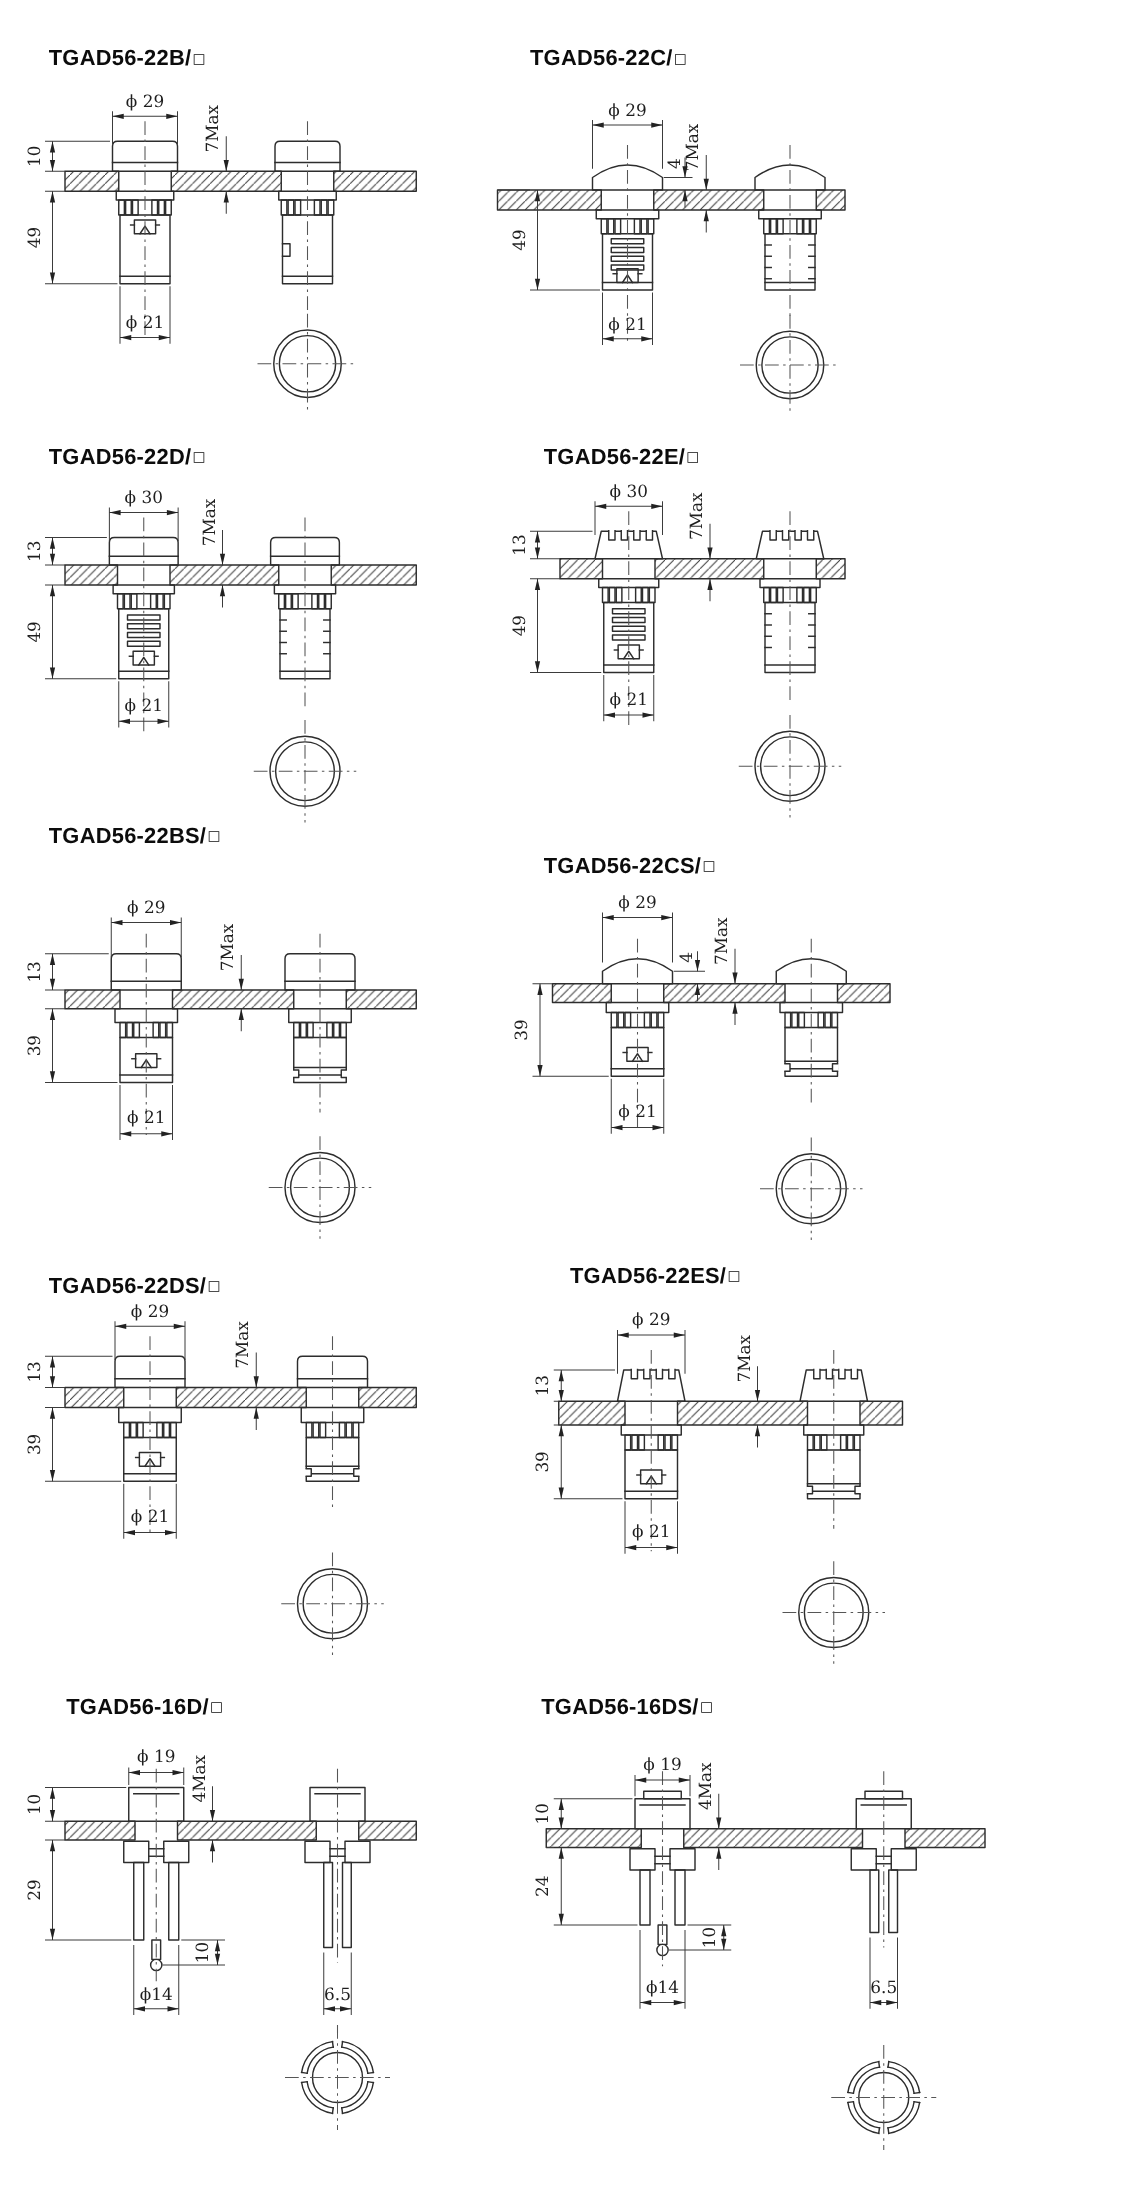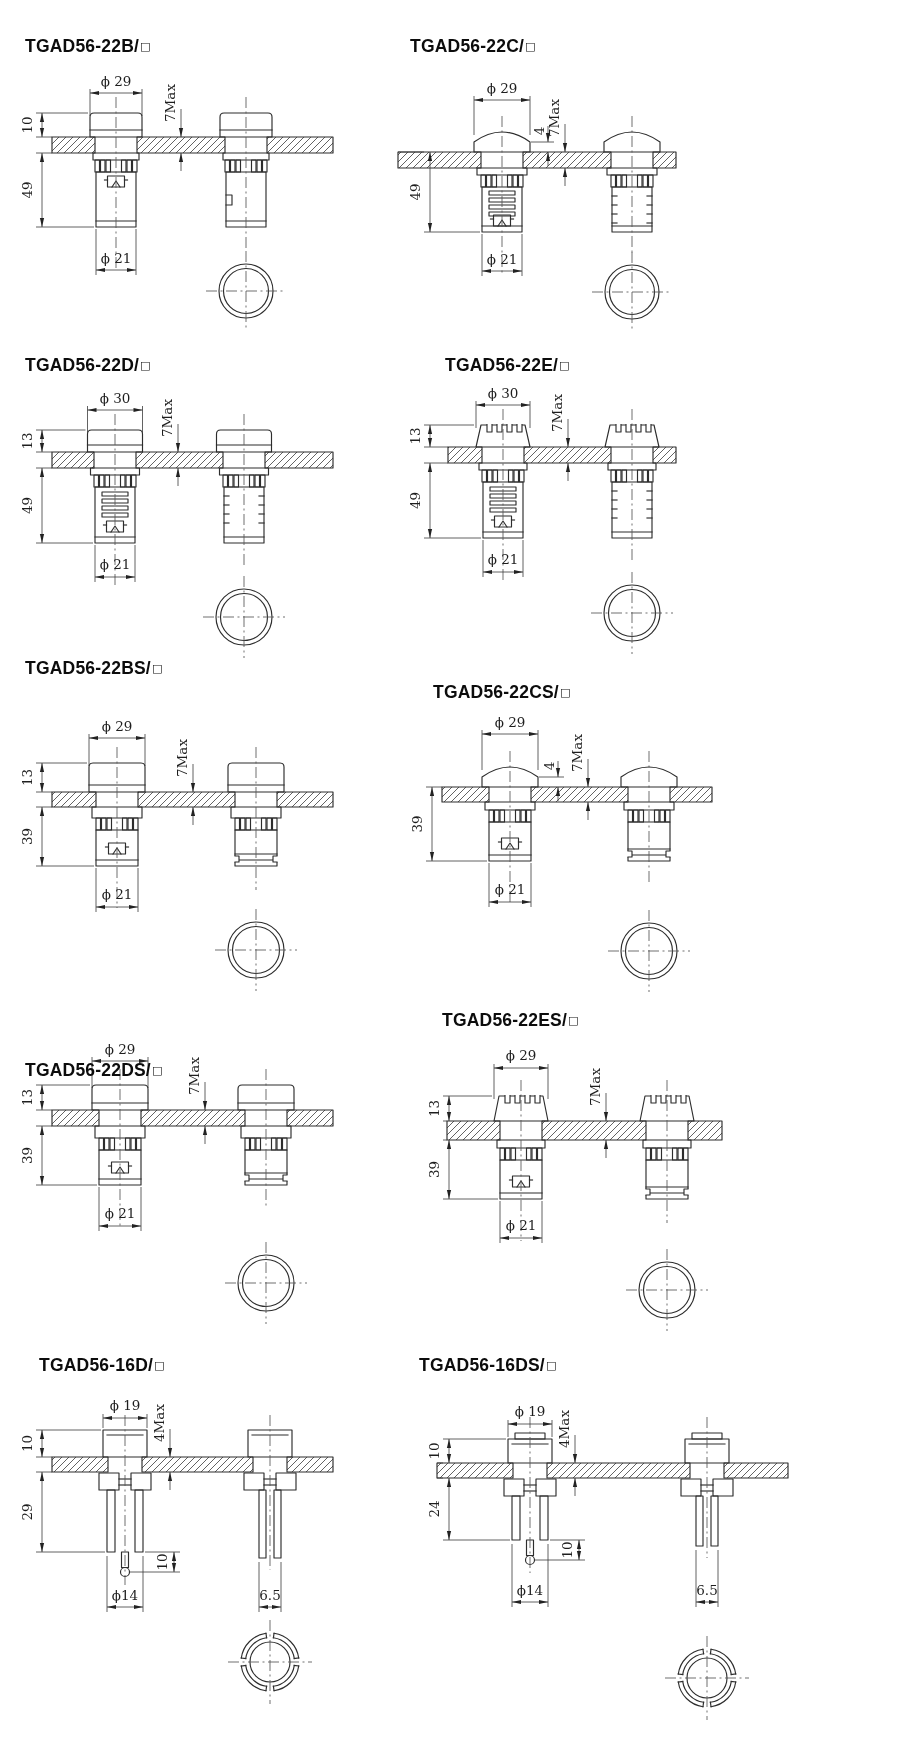--- a/index.html
+++ b/index.html
@@ -6,21 +6,21 @@
   #app{position:relative;width:900px;height:1763px;background:#fff;overflow:hidden;
        font-family:"Liberation Sans",sans-serif;}
   #dw{position:absolute;left:0;top:0;}
   .ln{stroke:#2d2d2d;stroke-width:1.15;stroke-linejoin:round;stroke-linecap:square;}
   .tn{stroke:#3b3b3b;stroke-width:.8;stroke-linecap:butt;}
   .cl{stroke:#565656;stroke-width:.85;stroke-dasharray:11 3.5 2 3.5;}
   .ar{fill:#222;stroke:none;}
   .er{fill:#fff;stroke:none;}
   .dimtxt{font-family:"DejaVu Serif",serif;font-size:13.5px;fill:#1e1e1e;}
   .ptitle{position:absolute;font-weight:700;font-size:17.5px;color:#0c0c0c;
-          letter-spacing:.2px;white-space:nowrap;}
+          letter-spacing:.2px;white-space:nowrap;margin-left:14px;}
   .ptitle .sq{font-family:"DejaVu Sans",sans-serif;font-size:11px;font-weight:600;
               vertical-align:2px;margin-left:1px;}
 </style>
 </head>
 <body>
 
 <div id="app">
   <svg id="dw" width="900" height="1763" viewBox="0 0 900 1763">
       <defs>
         <pattern id="hatch" width="7" height="7" patternUnits="userSpaceOnUse">
@@ -906,20 +906,20 @@
           <circle cx="707" cy="1678" r="20" class="ln" fill="none"></circle>
           <line x1="665" y1="1678" x2="749" y2="1678" class="cl" fill="none"></line>
           <line x1="707" y1="1636" x2="707" y2="1720" class="cl" fill="none"></line>
         </g>
       </g>
     </svg>
 
   <div class="ptitle" style="left:25px;top:36px"><span>TGAD56-22B/</span><span class="sq">□</span></div>
   <div class="ptitle" style="left:410px;top:36px"><span>TGAD56-22C/</span><span class="sq">□</span></div>
   <div class="ptitle" style="left:25px;top:355px"><span>TGAD56-22D/</span><span class="sq">□</span></div>
-  <div class="ptitle" style="left:445px;top:355px"><span>TGAD56-22E/</span><span class="sq">□</span></div>
+  <div class="ptitle" style="left:421px;top:355px"><span>TGAD56-22E/</span><span class="sq">□</span></div>
   <div class="ptitle" style="left:25px;top:658px"><span>TGAD56-22BS/</span><span class="sq">□</span></div>
-  <div class="ptitle" style="left:433px;top:682px"><span>TGAD56-22CS/</span><span class="sq">□</span></div>
-  <div class="ptitle" style="left:25px;top:1060px"><span>TGAD56-22DS/</span><span class="sq">□</span></div>
+  <div class="ptitle" style="left:421px;top:682px"><span>TGAD56-22CS/</span><span class="sq">□</span></div>
+  <div class="ptitle" style="left:25px;top:1018px"><span>TGAD56-22DS/</span><span class="sq">□</span></div>
   <div class="ptitle" style="left:442px;top:1010px"><span>TGAD56-22ES/</span><span class="sq">□</span></div>
   <div class="ptitle" style="left:39px;top:1355px"><span>TGAD56-16D/</span><span class="sq">□</span></div>
   <div class="ptitle" style="left:419px;top:1355px"><span>TGAD56-16DS/</span><span class="sq">□</span></div>
 </div>
 
 </body></html>

